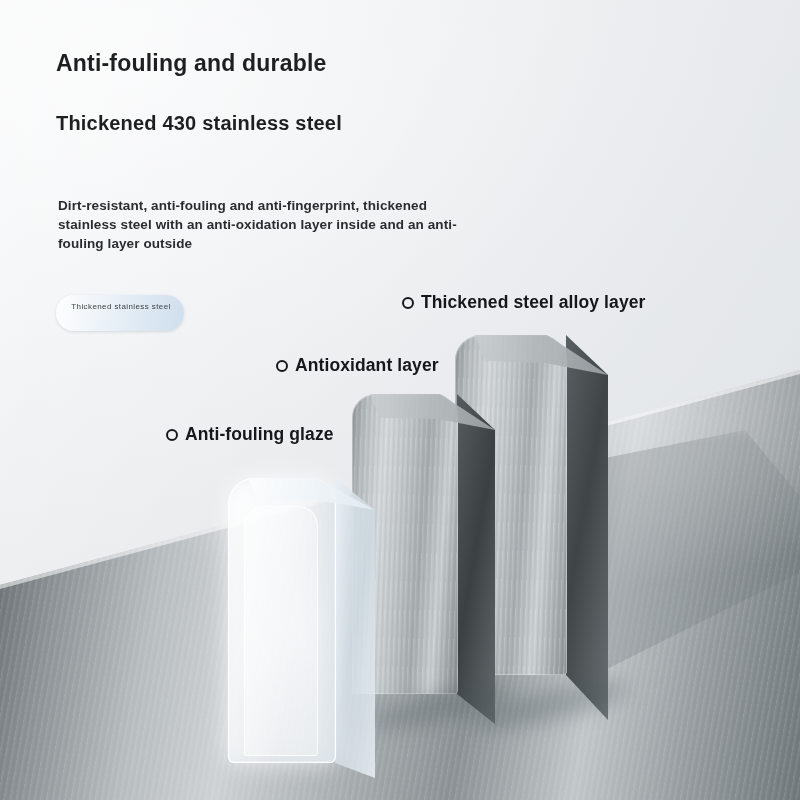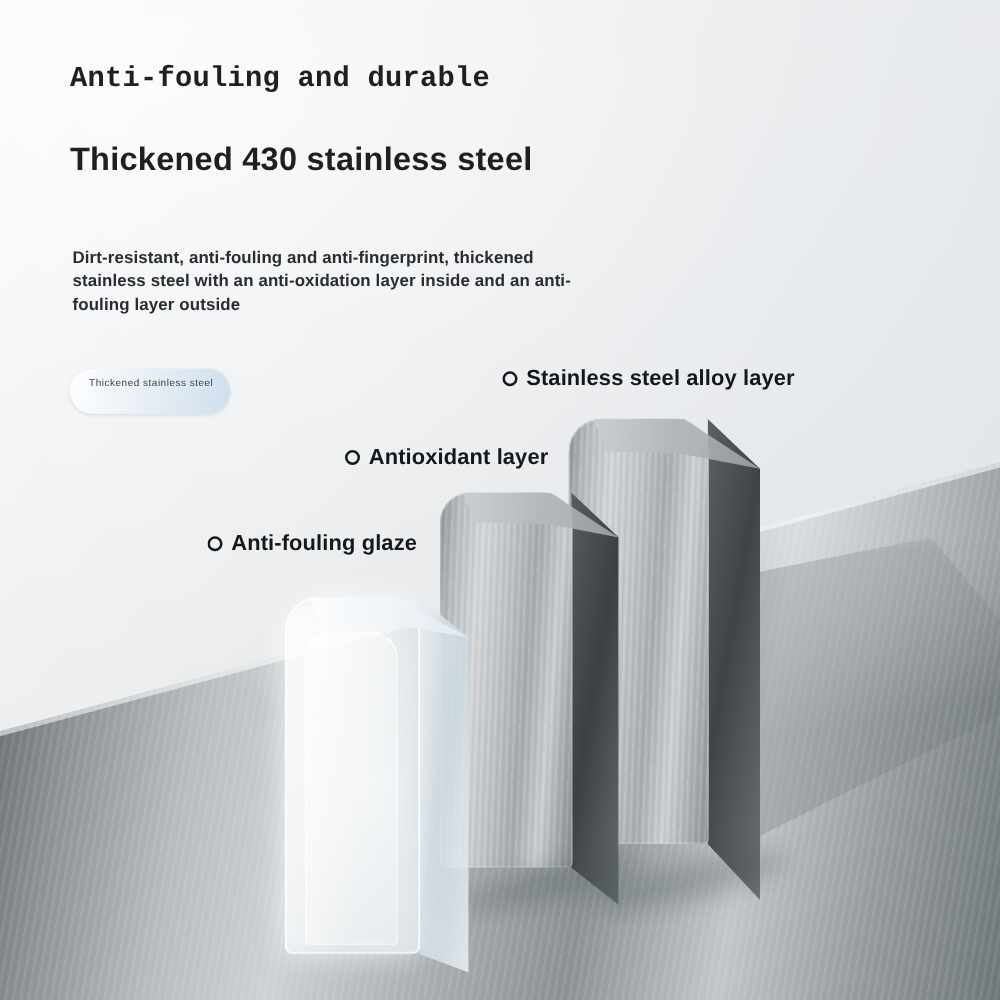--- a/index.html
+++ b/index.html
@@ -86,27 +86,26 @@
 
   
   .heading-1 {
     position: absolute;
     left: 56px;
     top: 50px;
     font-size: 23px;
     font-weight: bold;
     color: #1d1f21;
     letter-spacing: 0.2px;
-    font-family: Liberation Mono, monospace;
   }
   .heading-2 {
     position: absolute;
     left: 56px;
     top: 112px;
-    font-size: 26px;
+    font-size: 20px;
     font-weight: bold;
     color: #1d1f21;
     letter-spacing: 0.2px;
     text-align: center;
   }
   .body-copy {
     position: absolute;
     left: 58px;
     top: 196px;
     width: 400px;
@@ -384,21 +383,21 @@
   <div class="slab" id="slab-glaze">
     <div class="gside"></div>
     <div class="gfront">
       <div class="ginner"></div>
     </div>
     <div class="gtop"></div>
   </div>
 
   <div class="callout" id="callout-alloy">
     <span class="bullet solidring"></span>
-    <span class="txt">Stainless steel alloy layer</span>
+    <span class="txt">Thickened steel alloy layer</span>
   </div>
 
   <div class="callout" id="callout-glaze">
     <span class="bullet"></span>
     <span class="txt">Anti-fouling glaze</span>
   </div>
 
   <div class="callout" id="callout-antiox">
     <span class="bullet solidring"></span>
     <span class="txt">Antioxidant layer</span>

